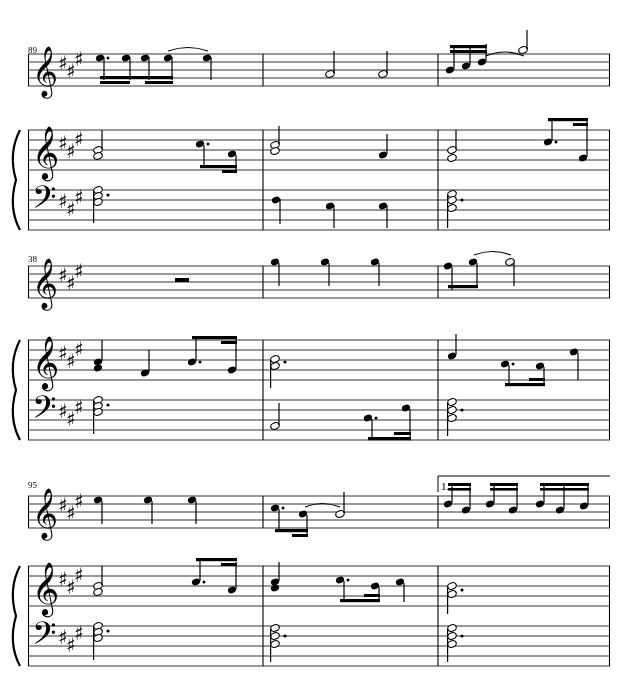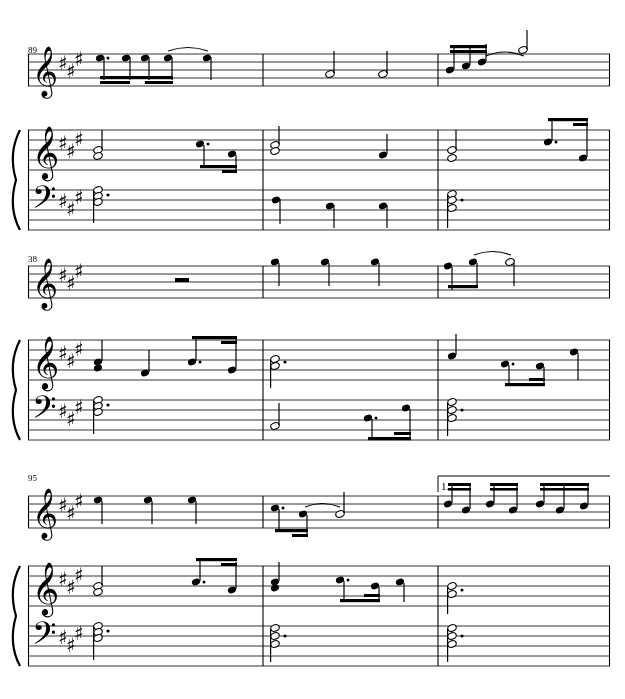--- a/index.html
+++ b/index.html
@@ -352,21 +352,21 @@
         <ellipse class="notehw" cx="452" cy="162" rx="4.4" ry="3.2" transform="rotate(-20 452 162)"></ellipse>
         <ellipse class="notehw" cx="452" cy="170" rx="4.4" ry="3.2" transform="rotate(-20 452 170)"></ellipse>
         <ellipse class="notehw" cx="452" cy="178" rx="4.4" ry="3.2" transform="rotate(-20 452 178)"></ellipse>
         <circle class="dot" cx="462" cy="170" r="1.6"></circle>
         <line class="stem" x1="447.6" y1="163" x2="447.6" y2="196"></line>
       </g>
     </svg>
   </div>
 
   <div class="system" style="top:470px;height:229px;">
-    <span class="measure-number" style="left:28px;top:3px;">95</span>
+    <span class="measure-number" style="left:28px;top:10px;">95</span>
 
     <svg width="625" height="229" viewBox="0 0 625 229">
 
       <g>
         <line class="endingline" x1="438" y1="6" x2="610" y2="6"></line>
         <line class="endingline" x1="438" y1="6" x2="438" y2="22"></line>
         <text x="441" y="20" font-family="Liberation Serif, serif" font-size="11" fill="#000">1.</text>
       </g>
 
       <g class="stafflines">

